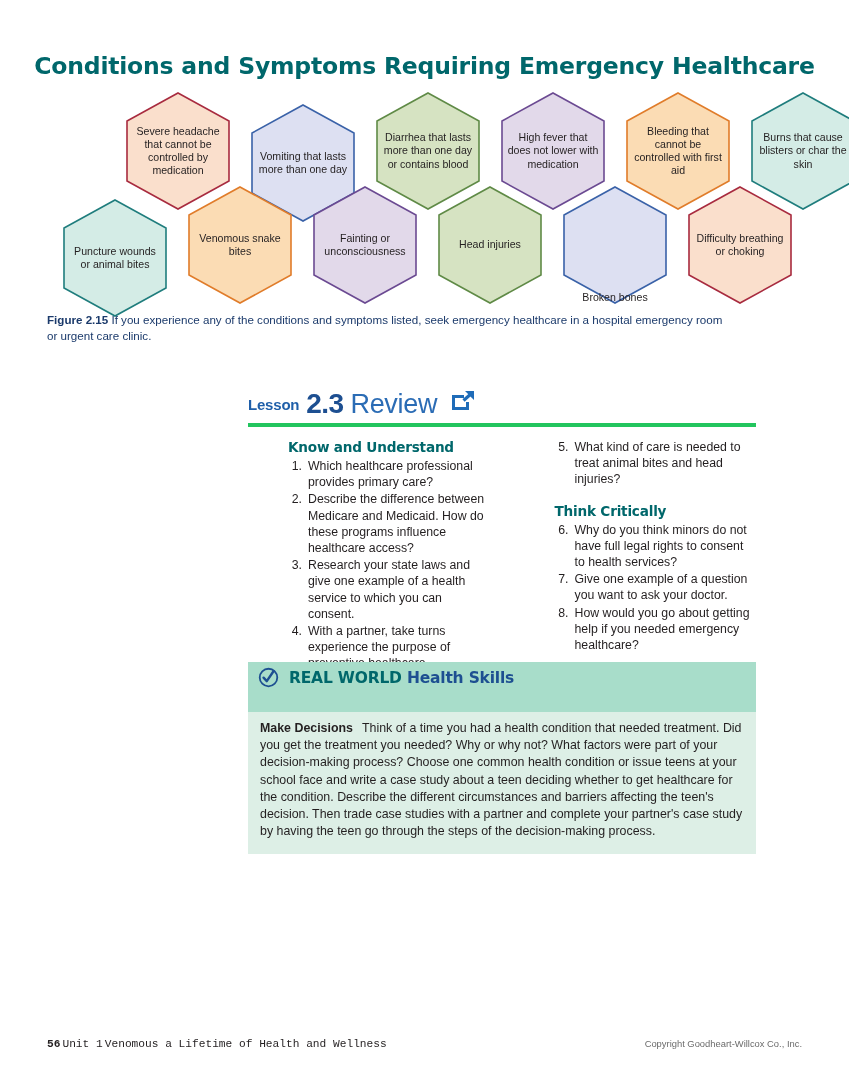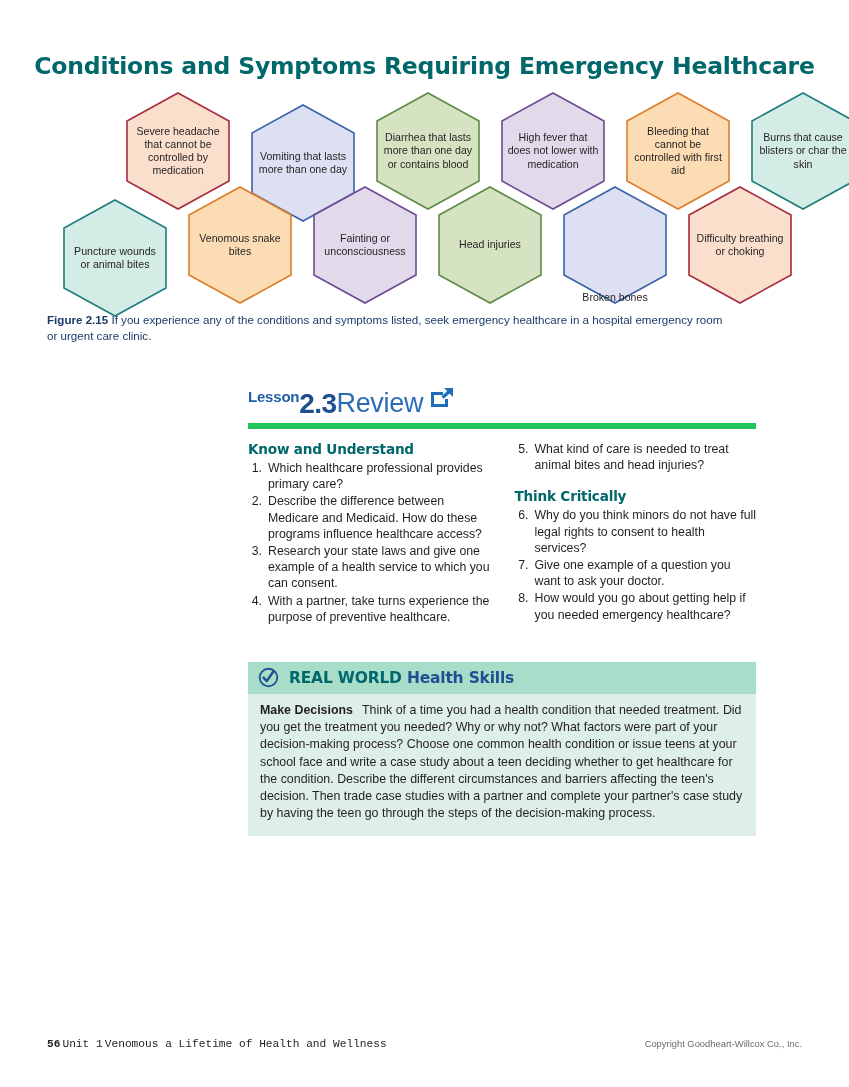--- a/index.html
+++ b/index.html
@@ -83,22 +83,23 @@
 
   
   #review-section {
     position: absolute;
     left: 248px;
     top: 388px;
     width: 508px;
   }
   #review-header {
     display: flex;
-    align-items: flex-start;
-    border-bottom: 6px solid #22c55e;
+    align-items: center;
+    gap: 7px;
+    border-bottom: 4px solid #22c55e;
     padding-bottom: 3px;
   }
   #lesson-word {
     font-family: "Liberation Sans", sans-serif;
     font-weight: bold;
     font-size: 15px;
     color: #1f5fa9;
     letter-spacing: -0.2px;
   }
   #lesson-number {
@@ -122,20 +123,21 @@
   }
 
   
   #questions {
     display: flex;
     gap: 25px;
     margin-top: 12px;
   }
   .qcol {
     width: 242px;
+    margin-left: 40px;
   }
   .qhead {
     font-family: "DejaVu Sans", sans-serif;
     font-weight: bold;
     font-size: 13.6px;
     color: #00676b;
     margin-bottom: 3px;
     letter-spacing: -0.2px;
   }
   .qhead.spaced { margin-top: 15px; }
@@ -166,21 +168,21 @@
     left: 248px;
     top: 662px;
     width: 508px;
     background: #ddefe6;
   }
   #rw-header {
     background: #a8ddca;
     display: flex;
     align-items: center;
     gap: 10px;
-    padding: 5px 10px 6px 10px;
+    padding: 5px 10px 24px 10px;
   }
   #rw-check-icon { flex: 0 0 auto; display: block; }
   #rw-title {
     font-family: "DejaVu Sans", sans-serif;
     font-weight: bold;
     font-size: 15.5px;
     letter-spacing: -0.2px;
   }
   #rw-title .rw-real { color: #00676b; }
   #rw-title .rw-skills { color: #1d4f91; }

